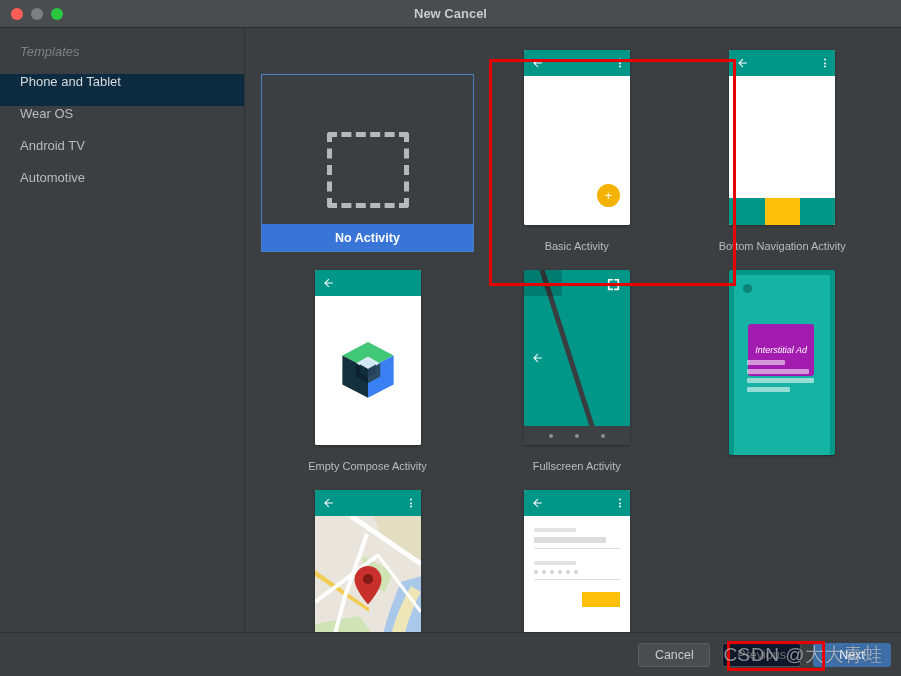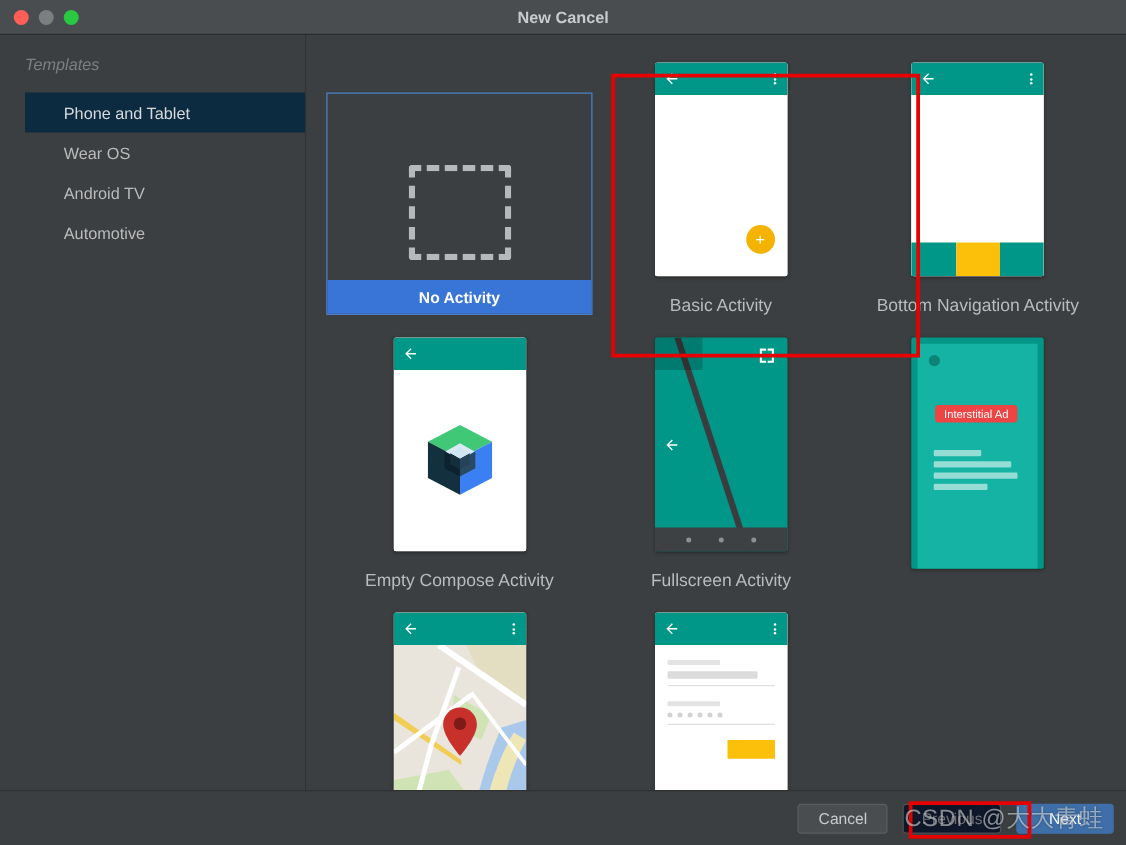--- a/index.html
+++ b/index.html
@@ -72,25 +72,24 @@
     display: flex;
     align-items: center;
     padding-left: 20px;
     font-size: 13px;
     color: #7d8083;
     font-style: italic;
   }
   .sidebar-item {
     height: 32px;
     display: flex;
-    align-items: center;
-    padding-left: 31px;
+    align-items: flex-start;
+    padding-left: 20px;
     font-size: 13px;
     color: #bbbbbb;
-    margin-left: 20px;
   }
   .sidebar-item.selected {
     background: #0d2b40;
     color: #d6dadd;
   }
 
   
   .content {
     flex: 1;
     position: relative;
@@ -114,21 +113,21 @@
     width: 106px;
     height: 185px;
     position: relative;
     border-radius: 2px;
     overflow: hidden;
     background: #ffffff;
     box-shadow: 0 1px 3px rgba(0,0,0,0.35);
   }
   .cell-label {
     margin-top: 15px;
-    font-size: 14px;
+    font-size: 11px;
     color: #b9bcbe;
     text-align: right;
     white-space: nowrap;
   }
 
   
   .appbar {
     height: 26px;
     background: #009688;
     position: relative;
@@ -276,26 +275,27 @@
   .ad-dot {
     position: absolute;
     top: 9px; left: 9px;
     width: 9px; height: 9px;
     border-radius: 50%;
     background: #0c8376;
   }
   .ad-badge {
     position: absolute;
     left: 14px; top: 49px;
-    background: #ef4444;
+    background: #a21caf;
     color: #ffffff;
     font-size: 9px;
-    padding: 2px 7px;
+    padding: 21px 7px;
     border-radius: 3px;
     white-space: nowrap;
+    font-style: italic;
   }
   .ad-lines { position: absolute; left: 13px; top: 85px; right: 10px; }
   .ad-lines span {
     display: block;
     height: 5px;
     background: rgba(255,255,255,0.55);
     margin-bottom: 4px;
     border-radius: 1px;
   }
 

